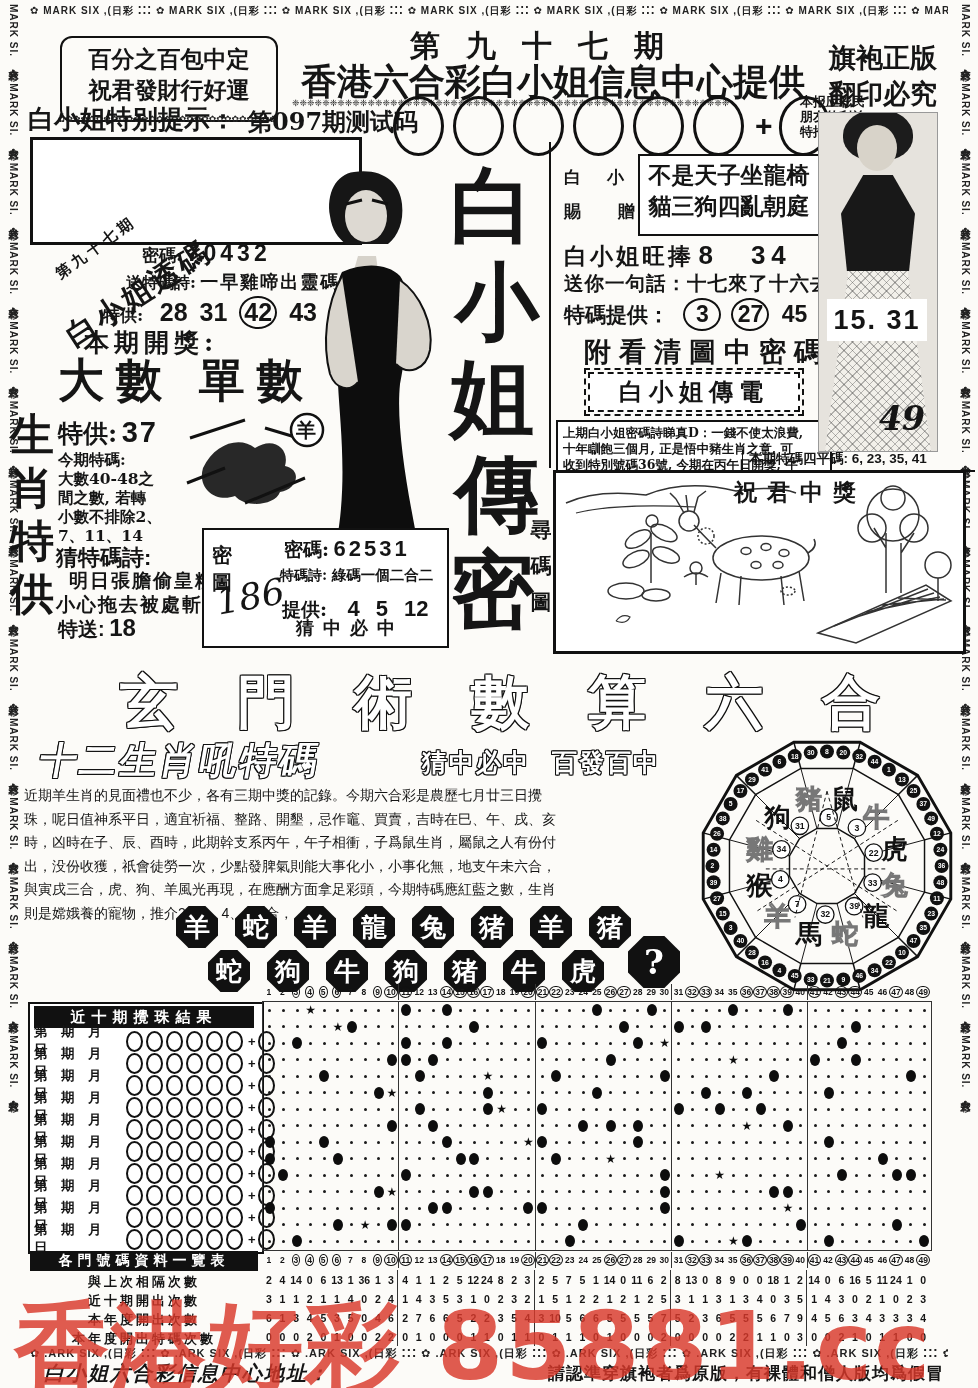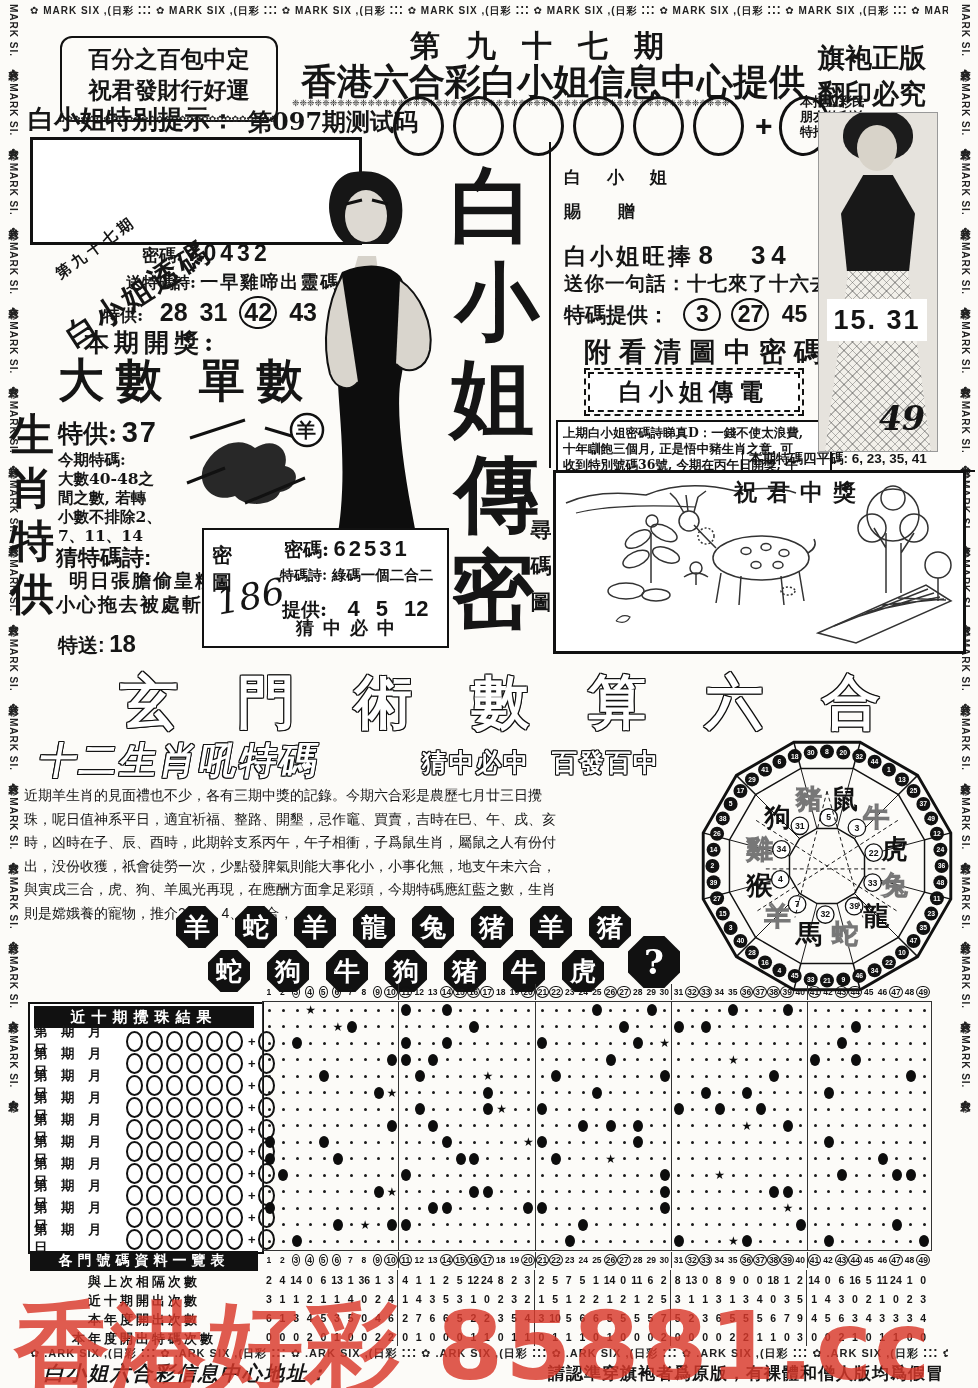--- a/index.html
+++ b/index.html
@@ -43,21 +43,21 @@
   <div class="abs" style="left:60px;top:36px;width:214px;height:76px;border:2px solid #111;border-radius:12px;text-align:center;padding-top:6px;">
     <div class="serif blk" style="font-size:23px;">百分之百包中定</div>
     <div class="serif blk" style="font-size:23px;">祝君發財行好運</div>
   </div>
   <div id="promo-scallop" class="abs" style="left:58px;top:114px;width:220px;font-size:9px;overflow:hidden;white-space:nowrap;color:#222;">✿✿✿✿✿✿✿✿✿✿✿✿✿✿✿✿✿✿✿✿✿✿✿✿✿✿✿✿✿✿✿✿✿✿✿✿✿✿✿✿</div>
 
   <div class="abs serif blk" style="left:380px;top:26px;width:340px;text-align:center;font-size:30px;letter-spacing:26px;">第九十七期</div>
   <div class="abs serif blk" style="left:288px;top:58px;width:530px;text-align:center;font-size:36px;white-space:nowrap;">香港六合彩白小姐信息中心提供</div>
   <div id="title-chain" class="abs" style="left:292px;top:98px;width:520px;font-size:9px;overflow:hidden;white-space:nowrap;color:#111;">❈❈❈❈❈❈❈❈❈❈❈❈❈❈❈❈❈❈❈❈❈❈❈❈❈❈❈❈❈❈❈❈❈❈❈❈❈❈❈❈❈❈❈❈❈❈❈❈❈❈❈❈❈❈❈❈❈❈</div>
 
-  <div class="abs serif blk" style="left:818px;top:40px;width:130px;text-align:left;">
+  <div class="abs serif blk" style="left:818px;top:40px;width:130px;text-align:center;">
     <div style="font-size:27px;">旗袍正版</div>
     <div style="font-size:27px;">翻印必究</div>
   </div>
 
   <div class="abs blk" style="left:28px;top:102px;font-size:26px;">白小姐特别提示：</div>
   <div class="abs blk serif" style="left:248px;top:106px;font-size:24px;">第097期测试码</div>
   <div id="tips-circles" class="abs" style="left:393px;top:96px;display:flex;align-items:center;">
       <span class="bigoval"></span>
       <span class="bigoval"></span>
       <span class="bigoval"></span>
@@ -101,21 +101,21 @@
   <div id="special-lines" class="abs serif b" style="left:58px;top:450px;font-size:15.5px;line-height:19px;">
       <div>今期特碼:</div>
       <div>大數40-48之</div>
       <div>間之數, 若轉</div>
       <div>小數不排除2、</div>
       <div>7、11、14</div>
     </div>
   <div class="abs blk" style="left:56px;top:543px;font-size:22px;">猜特碼詩:</div>
   <div class="abs serif b" style="left:56px;top:568px;font-size:19px;letter-spacing:2px;margin-left:13px;">明日張膽偷皇糧</div>
   <div class="abs serif b" style="left:56px;top:592px;font-size:19px;letter-spacing:2px;">小心拖去被處斬</div>
-  <div class="abs" style="left:58px;top:630px;">
+  <div class="abs" style="left:58px;top:614px;">
     <span class="blk" style="font-size:20px;">特送:</span>
     <span class="b" style="font-size:24px;">18</span>
   </div>
 
   <div id="left-vertical-title" class="abs serif blk" style="left:8px;top:408px;width:48px;font-size:44px;line-height:53px;">
       <span class="vchar">生</span>
       <span class="vchar">肖</span>
       <span class="vchar">特</span>
       <span class="vchar">供</span>
     </div>
@@ -163,20 +163,24 @@
       <span class="vchar" style="margin-left: 0px;">密</span>
     </div>
   <div id="side-vertical-label" class="abs serif blk" style="left:528px;top:512px;width:26px;font-size:21px;line-height:36px;">
       <span class="vchar">尋</span>
       <span class="vchar">碼</span>
       <span class="vchar">圖</span>
     </div>
 
   <div class="abs serif b" style="left:564px;top:166px;font-size:17px;letter-spacing:10px;">白 小 姐</div>
   <div class="abs serif b" style="left:564px;top:200px;font-size:17px;letter-spacing:10px;">賜　贈</div>
+  <div class="abs" style="left:638px;top:154px;width:178px;height:74px;border:2.5px solid #111;text-align:center;padding-top:4px;background:#fff;">
+    <div class="blk" style="font-size:23px;white-space:nowrap;">不是天子坐龍椅</div>
+    <div class="blk" style="font-size:23px;white-space:nowrap;">貓三狗四亂朝庭</div>
+  </div>
   <div class="abs" style="left:564px;top:238px;">
     <span class="serif blk" style="font-size:23px;letter-spacing:3px;">白小姐旺捧</span>
     <span class="b" style="font-size:26px;letter-spacing:6px;">8　34</span>
   </div>
   <div class="abs serif b" style="left:564px;top:270px;font-size:19.5px;letter-spacing:1px;">送你一句話：十七來了十六去</div>
   <div class="abs" style="left:564px;top:298px;">
     <span class="serif blk" style="font-size:21px;">特碼提供：</span>
     <span id="tema-nums"><span style="font-size: 23px; font-weight: bold; margin-left: 10px; display: inline-block; min-width: 30px; text-align: center; border: 2px solid rgb(17, 17, 17); border-radius: 50%; padding: 1px 2px;">3</span><span style="font-size: 23px; font-weight: bold; margin-left: 10px; display: inline-block; min-width: 30px; text-align: center; border: 2px solid rgb(17, 17, 17); border-radius: 50%; padding: 1px 2px;">27</span><span style="font-size: 23px; font-weight: bold; margin-left: 10px; display: inline-block; min-width: 30px; text-align: center;">45</span></span>
   </div>
   <div class="abs serif blk" style="left:584px;top:334px;font-size:27px;letter-spacing:8px;">附看清圖中密碼</div>

